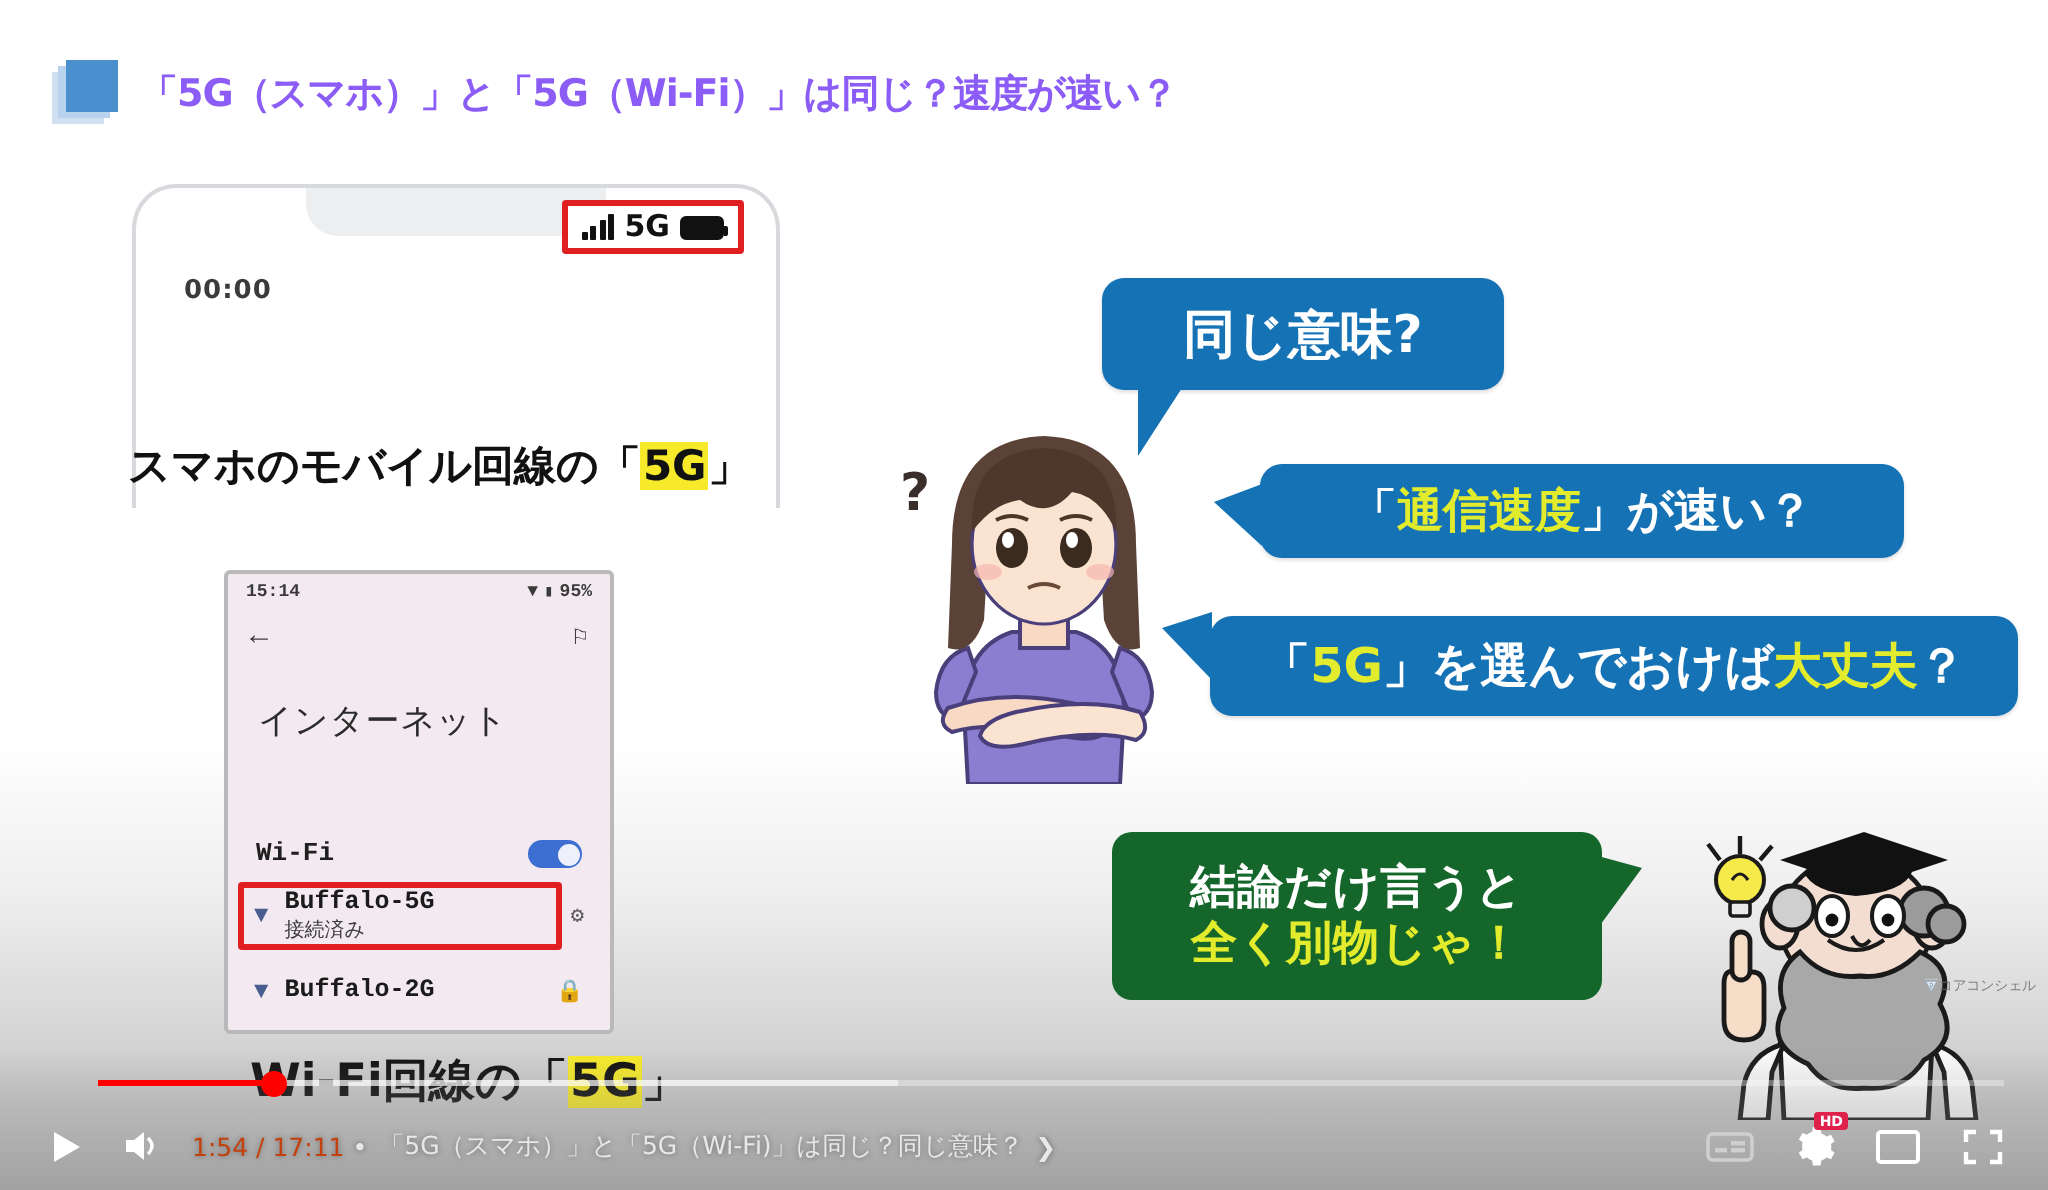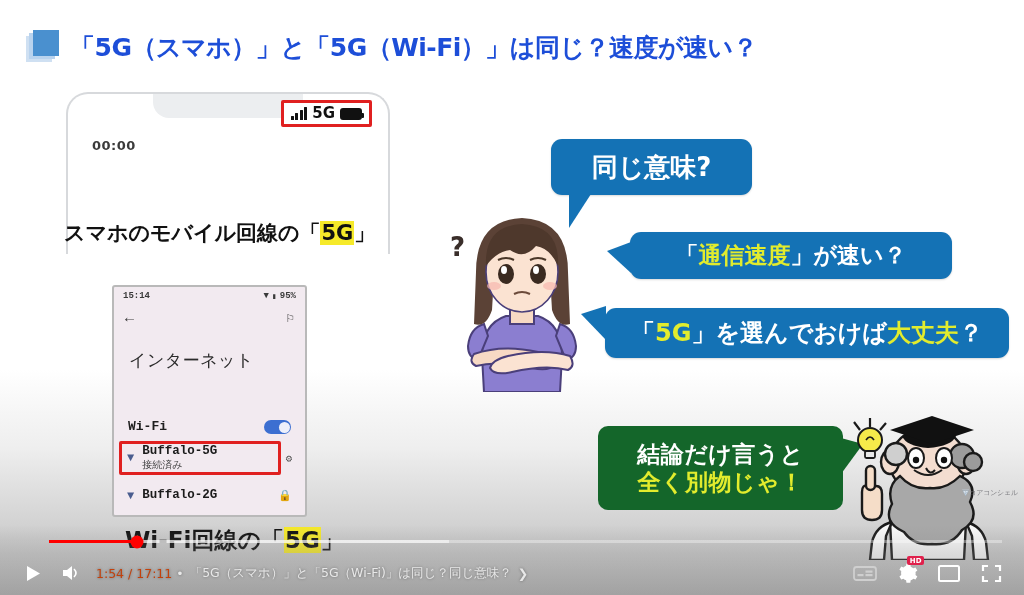--- a/index.html
+++ b/index.html
@@ -19,21 +19,21 @@
 
   
   .title-row { position:absolute; left:26px; top:30px; display:flex; align-items:center; gap:10px; }
   .sq-stack { position:relative; width:34px; height:34px; flex:0 0 auto; }
   .sq-stack i { position:absolute; display:block; }
   .sq-back  { left:0; top:6px; width:26px; height:26px; background:#cfe0f2; }
   .sq-back2 { left:3px; top:3px; width:26px; height:26px; background:#b9d3ee; }
   .sq-front { left:7px; top:0px;  width:26px; height:26px; background:#4a90cf; }
   .title-text {
     font-family:"DejaVu Sans","Liberation Sans",sans-serif;
-    font-weight:bold; font-size:25px; color:#1d4ed8; letter-spacing:-0.5px;
+    font-weight:bold; font-size:19px; color:#8b5cf6; letter-spacing:-0.5px;
     white-space:nowrap;
   }
 
   
   .phone-top {
     position:absolute; left:66px; top:92px; width:324px; height:162px;
     background:#fff;
     border:2px solid #d7d9dc;
     border-radius:22px 22px 0 0;
     border-bottom:none;
@@ -120,24 +120,24 @@
     border-right:24px solid #1472b5; border-top:9px solid transparent; border-bottom:22px solid transparent;
   }
   .bub3 { left:605px; top:308px; width:404px; height:50px; font-size:24px; }
   .bub3:after{
     content:""; position:absolute; left:-24px; top:-2px;
     border-right:25px solid #1472b5; border-top:8px solid transparent; border-bottom:26px solid transparent;
   }
 
   
   .gbub {
-    position:absolute; left:556px; top:426px; width:245px; height:84px;
+    position:absolute; left:556px; top:416px; width:245px; height:84px;
     background:#14662a; border-radius:10px; color:#fff;
     display:flex; flex-direction:column; align-items:center; justify-content:center;
-    font-weight:bold; font-size:23px; line-height:1.22; letter-spacing:0.5px;margin-left:42px;
+    font-weight:bold; font-size:23px; line-height:1.22; letter-spacing:0.5px;
   }
   .gbub .l2 { color:#e2ec2d; }
   .gbub:after{
     content:""; position:absolute; right:-20px; top:12px;
     border-left:22px solid #14662a; border-top:6px solid transparent; border-bottom:30px solid transparent;
   }
 
   
   .girl { position:absolute; left:432px; top:206px; width:180px; height:186px; }
   .qmark { position:absolute; left:450px; top:232px; font-size:26px; font-weight:bold; color:#3a2e2a; }

